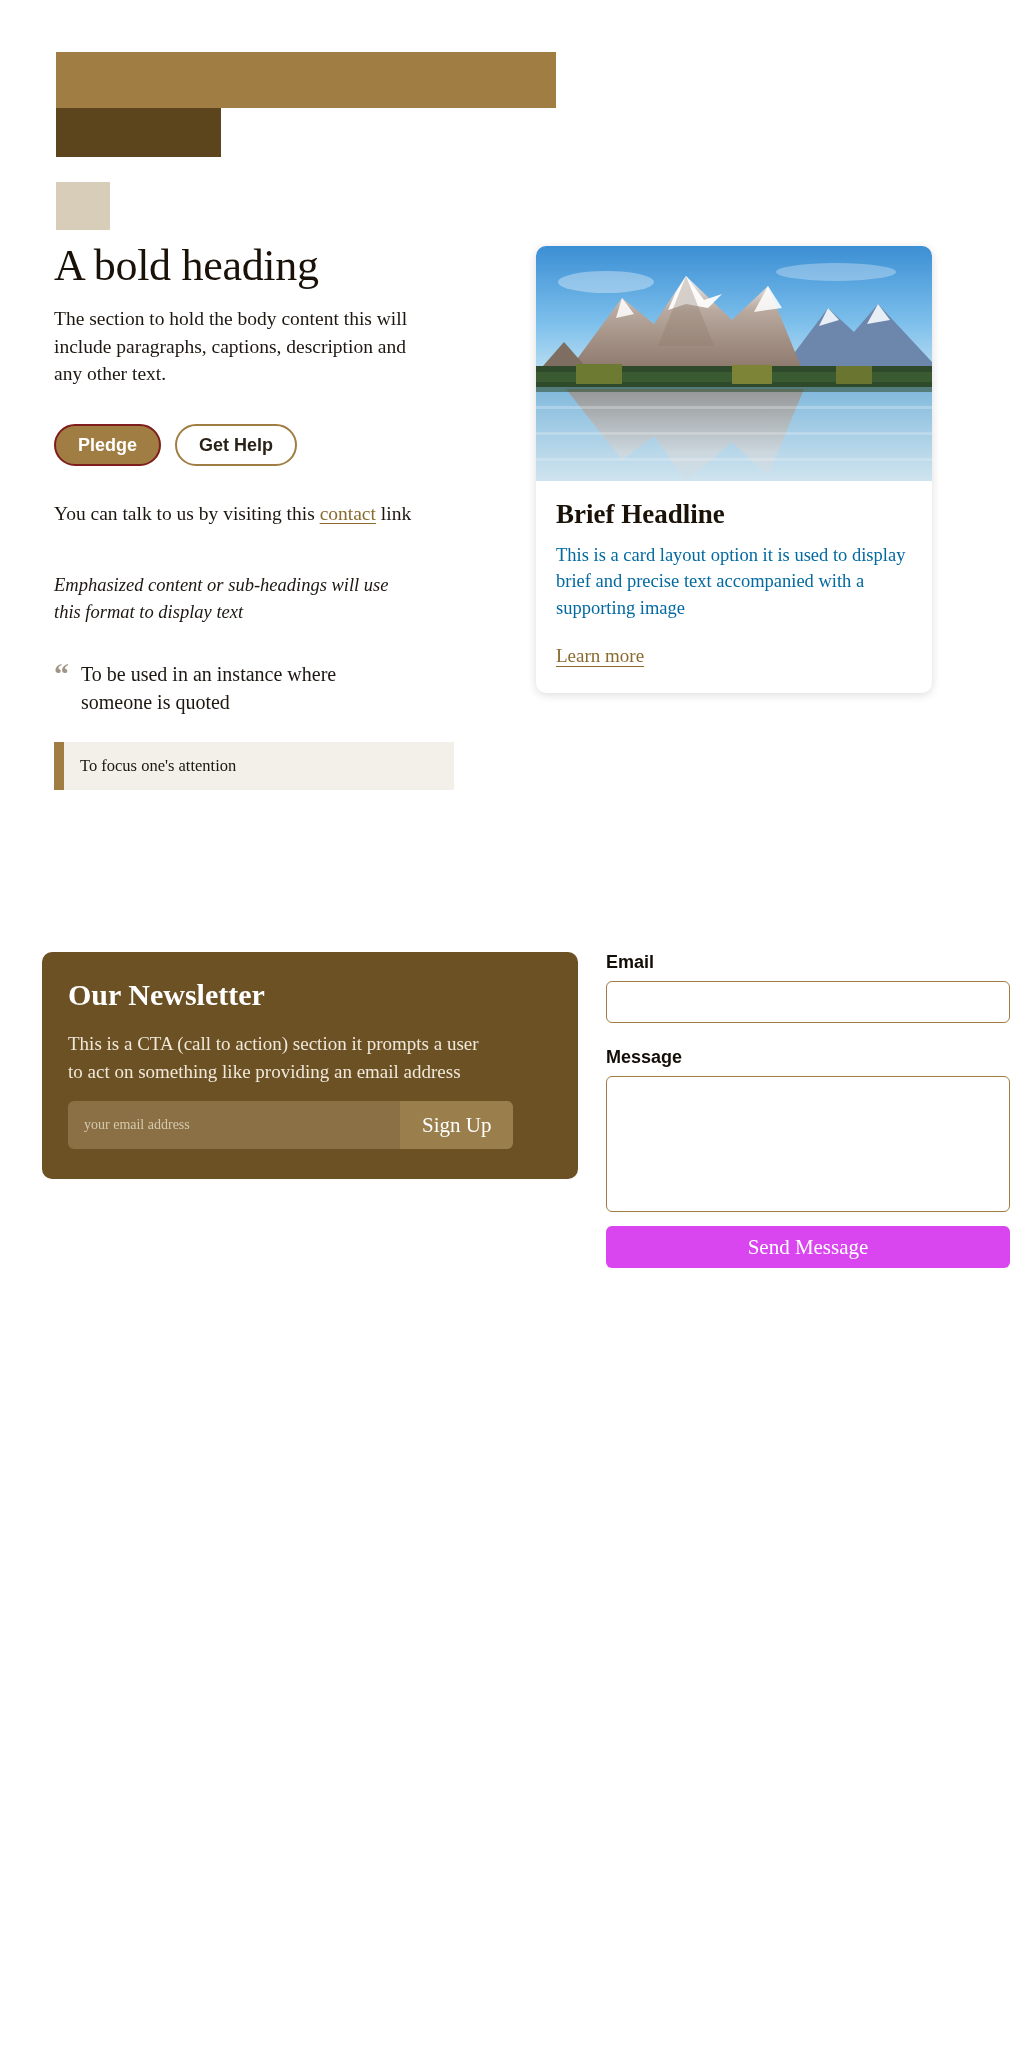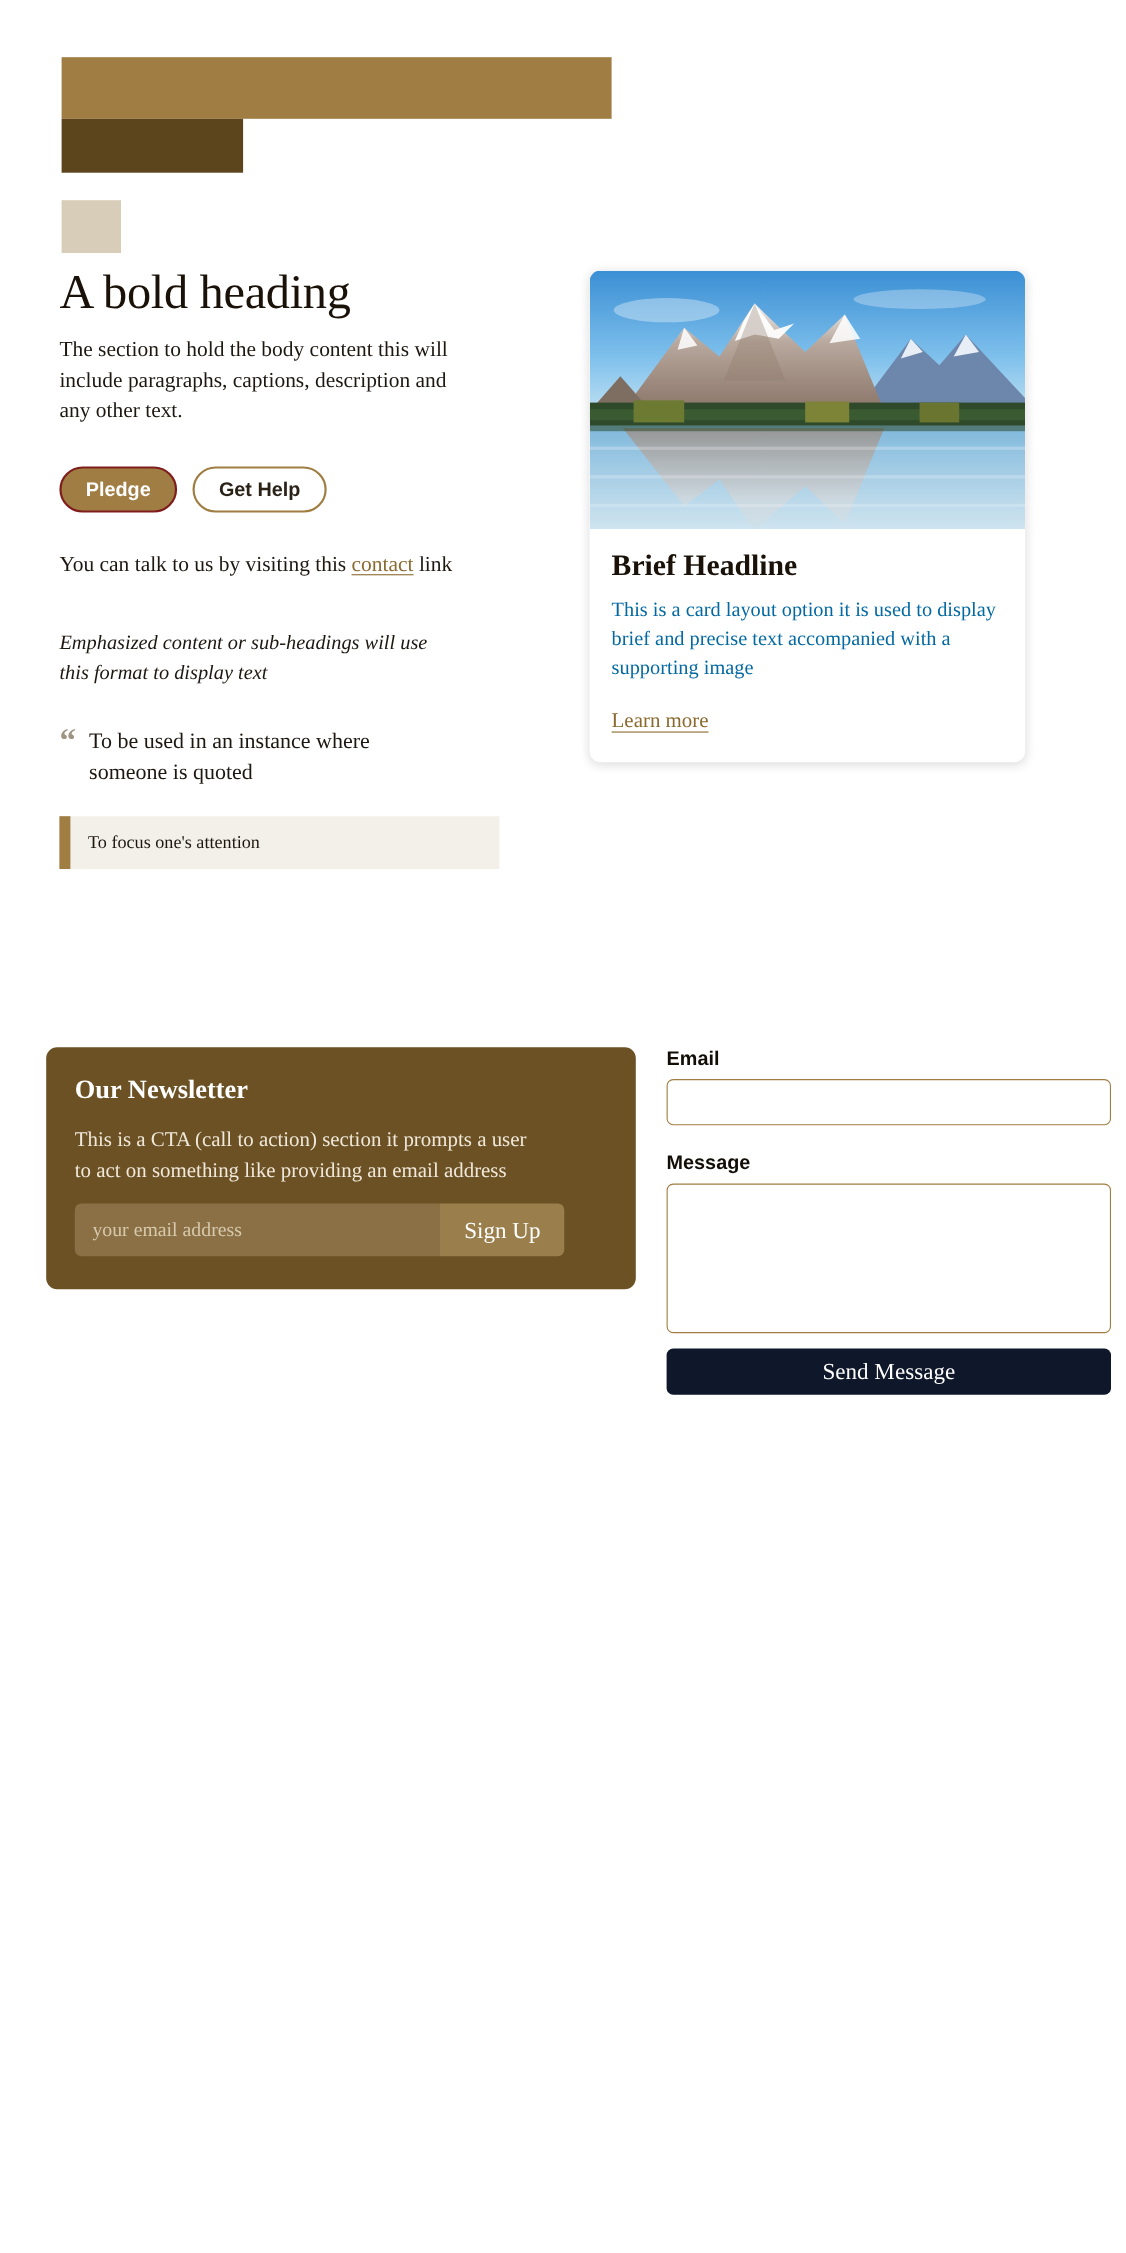--- a/index.html
+++ b/index.html
@@ -189,21 +189,21 @@
   .cta {
     position: absolute;
     left: 42px;
     top: 952px;
     width: 536px;
     background: #6b5124;
     border-radius: 10px;
     padding: 26px 26px 30px 26px;
   }
   .cta-title {
-    font-size: 24px;
+    font-size: 30px;
     font-weight: 700;
     color: #ffffff;
     margin: 0 0 18px 0;
   }
   .cta-text {
     font-size: 19px;
     line-height: 1.45;
     color: #f0e8da;
     margin: 0 0 16px 0;
     max-width: 420px;
@@ -213,21 +213,21 @@
     align-items: stretch;
   }
   .cta-input {
     flex: 0 0 332px;
     height: 48px;
     background: #8a7044;
     border: none;
     border-radius: 6px 0 0 6px;
     padding: 0 16px;
     font-family: "Liberation Serif", serif;
-    font-size: 18px;
+    font-size: 14px;
     color: #ffffff;
     outline: none;
   }
   .cta-input::placeholder { color: #d6c9ae; }
   .cta-btn {
     flex: 0 0 auto;
     background: #9a7f4d;
     color: #ffffff;
     border: none;
     border-radius: 0 6px 6px 0;
@@ -276,21 +276,21 @@
     font-size: 17px;
     color: #1d1710;
     outline: none;
     display: block;
     resize: none;
     margin-bottom: 14px;
   }
   .send-btn {
     width: 404px;
     height: 42px;
-    background: #0f172a;
+    background: #d946ef;
     color: #ffffff;
     border: none;
     border-radius: 6px;
     font-family: "Liberation Serif", serif;
     font-size: 21px;
     cursor: pointer;
   }
 </style>
 </head>
 <body>

